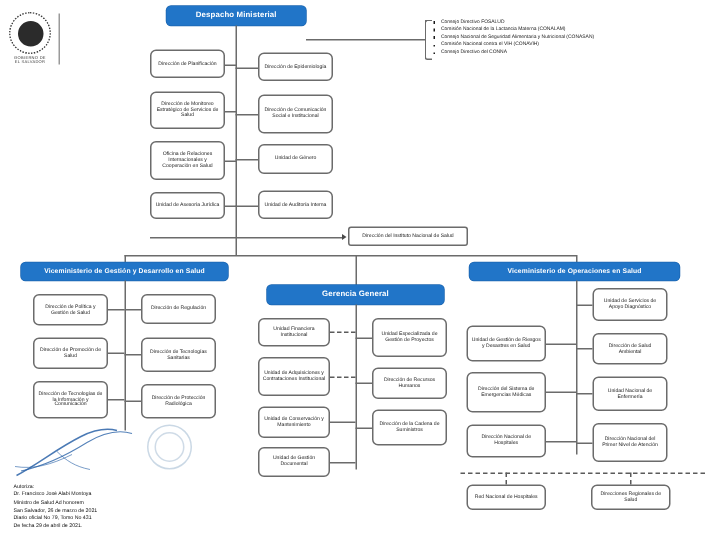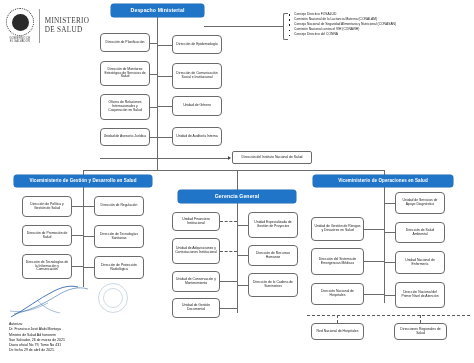--- a/index.html
+++ b/index.html
@@ -133,24 +133,20 @@
     <div style="display:flex;flex-direction:column;align-items:center;">
       <div class="seal">
         <div class="inner"></div>
       </div>
       <div class="gob-text">
         <div>GOBIERNO DE</div>
         <div>EL SALVADOR</div>
       </div>
     </div>
     <div class="divider-v"></div>
-    <div class="min-text">
-      <div>MINISTERIO</div>
-      <div>DE SALUD</div>
-    </div>
   </div>
 
   <div class="abs banner" style="left:111px;top:4px;width:93px;height:13px;font-size:5.2px;">
     <span>Despacho Ministerial</span>
   </div>
 
   <div class="ln lnv abs" style="left:157.3px;top:17px;height:141px;"></div>
 
   <div class="ln lnh abs" style="left:204px;top:26px;width:80px;"></div>
 

